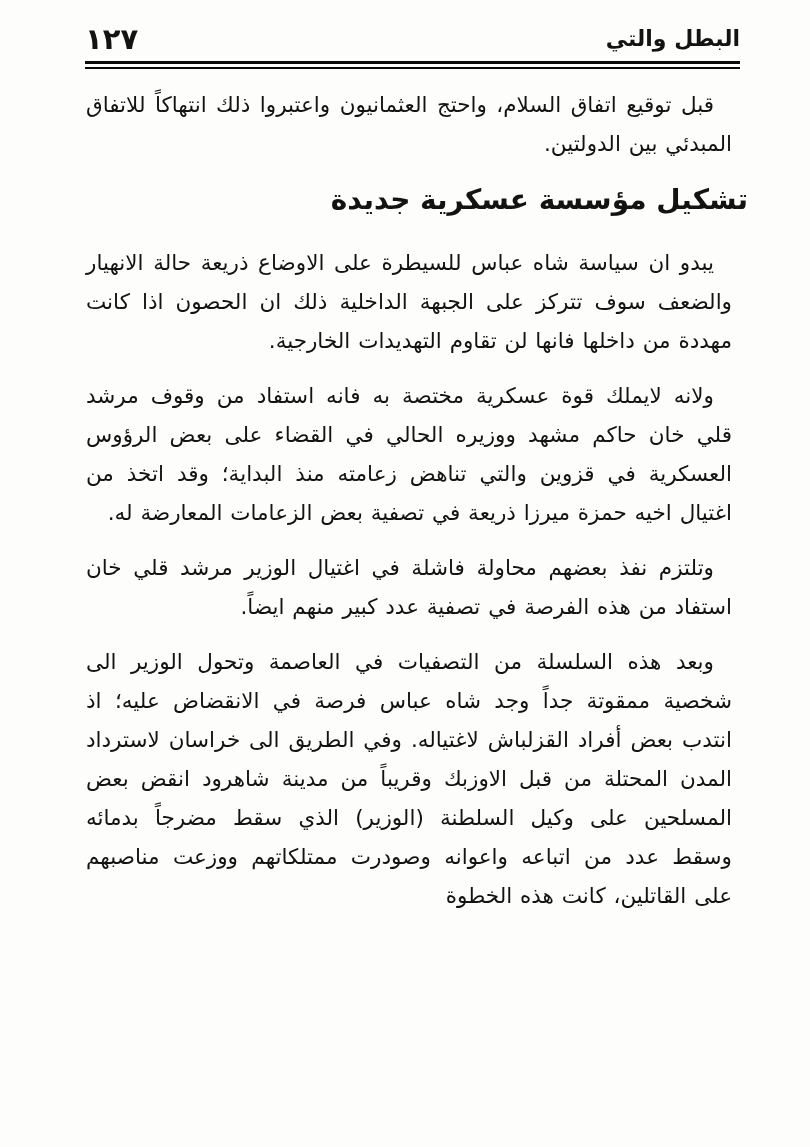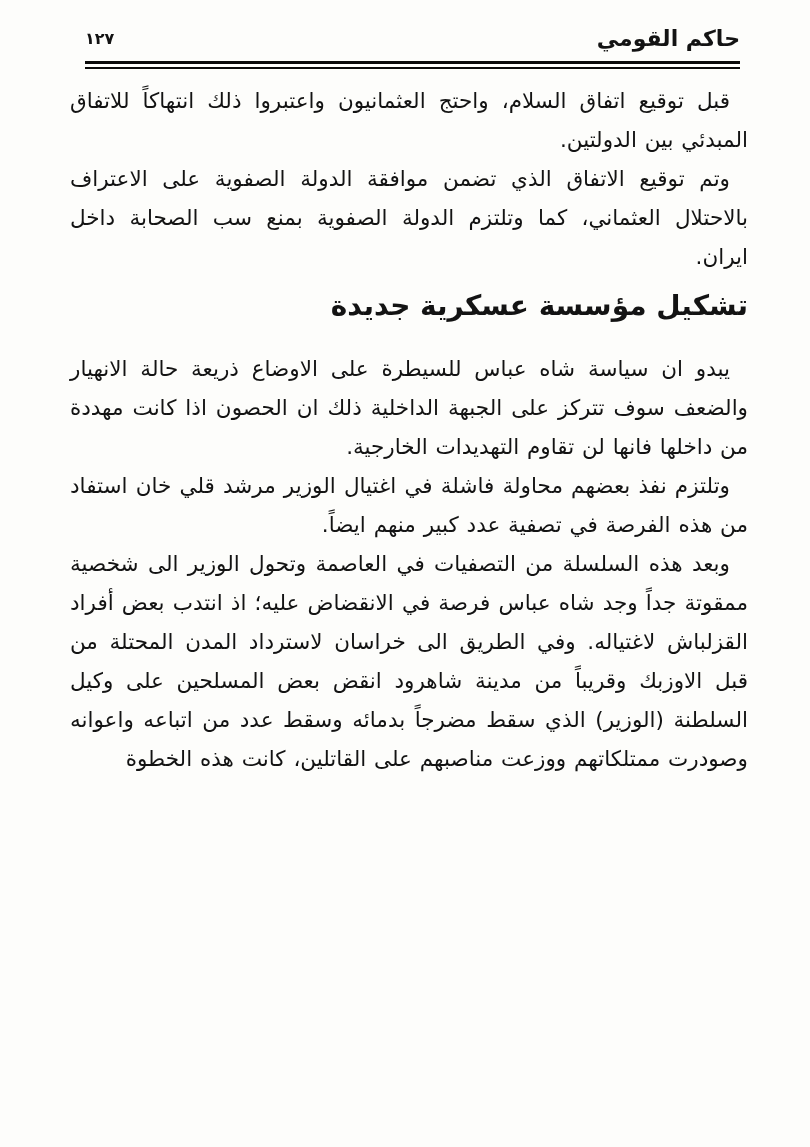--- a/index.html
+++ b/index.html
@@ -26,66 +26,66 @@
     direction: rtl;
     display: flex;
     justify-content: space-between;
     align-items: flex-end;
     margin: 0 70px 0 85px;
     font-weight: bold;
     font-size: 22px;
     line-height: 30px;
   }
   .book-title { letter-spacing: 0px; }
-  .page-number { font-size: 16px; }
+  .page-number { font-size: 29px; }
   .header-rule {
     margin: 7px 70px 0 85px;
     height: 3px;
     border-top: 3px solid #0a0a0a;
     border-bottom: 2px solid #0a0a0a;
   }
   .page-body {
     direction: rtl;
     text-align: justify;
     margin: 12px 62px 0 70px;
     font-size: 21.5px;
     line-height: 39px;
   }
   .page-body p {
-    margin: 0;
+    margin: 16px;
     padding: 0;
     text-indent: 18px;
     word-spacing: 1px;
   }
   .section-heading {
     font-size: 28px;
     font-weight: bold;
     text-align: right;
     text-indent: 0;
     margin: 9px 0 22px 0;
     line-height: 42px;
     letter-spacing: -0.5px;
   }
 </style>
 </head>
 <body>
 
 <div class="page">
 
   <header class="page-header">
-    <span class="book-title">حاكم القومي</span>
+    <span class="book-title">البطل والتي</span>
     <span class="page-number">١٢٧</span>
   </header>
 
   <div class="header-rule"></div>
 
   <main class="page-body">
     <p>قبل توقيع اتفاق السلام، واحتج العثمانيون واعتبروا ذلك انتهاكاً للاتفاق المبدئي بين الدولتين.</p>
-    <p>وتم توقيع الاتفاق الذي تضمن موافقة الدولة الصفوية على الاعتراف بالاحتلال العثماني، كما وتلتزم الدولة الصفوية بمنع سب الصحابة داخل ايران.</p>
 
     <h2 class="section-heading">تشكيل مؤسسة عسكرية جديدة</h2>
 
     <p>يبدو ان سياسة شاه عباس للسيطرة على الاوضاع ذريعة حالة الانهيار والضعف سوف تتركز على الجبهة الداخلية ذلك ان الحصون اذا كانت مهددة من داخلها فانها لن تقاوم التهديدات الخارجية.</p>
+    <p>ولانه لايملك قوة عسكرية مختصة به فانه استفاد من وقوف مرشد قلي خان حاكم مشهد ووزيره الحالي في القضاء على بعض الرؤوس العسكرية في قزوين والتي تناهض زعامته منذ البداية؛ وقد اتخذ من اغتيال اخيه حمزة ميرزا ذريعة في تصفية بعض الزعامات المعارضة له.</p>
     <p>وتلتزم نفذ بعضهم محاولة فاشلة في اغتيال الوزير مرشد قلي خان استفاد من هذه الفرصة في تصفية عدد كبير منهم ايضاً.</p>
     <p>وبعد هذه السلسلة من التصفيات في العاصمة وتحول الوزير الى شخصية ممقوتة جداً وجد شاه عباس فرصة في الانقضاض عليه؛ اذ انتدب بعض أفراد القزلباش لاغتياله. وفي الطريق الى خراسان لاسترداد المدن المحتلة من قبل الاوزبك وقريباً من مدينة شاهرود انقض بعض المسلحين على وكيل السلطنة (الوزير) الذي سقط مضرجاً بدمائه وسقط عدد من اتباعه واعوانه وصودرت ممتلكاتهم ووزعت مناصبهم على القاتلين، كانت هذه الخطوة</p>
   </main>
 
 </div>
 
 </body></html>

